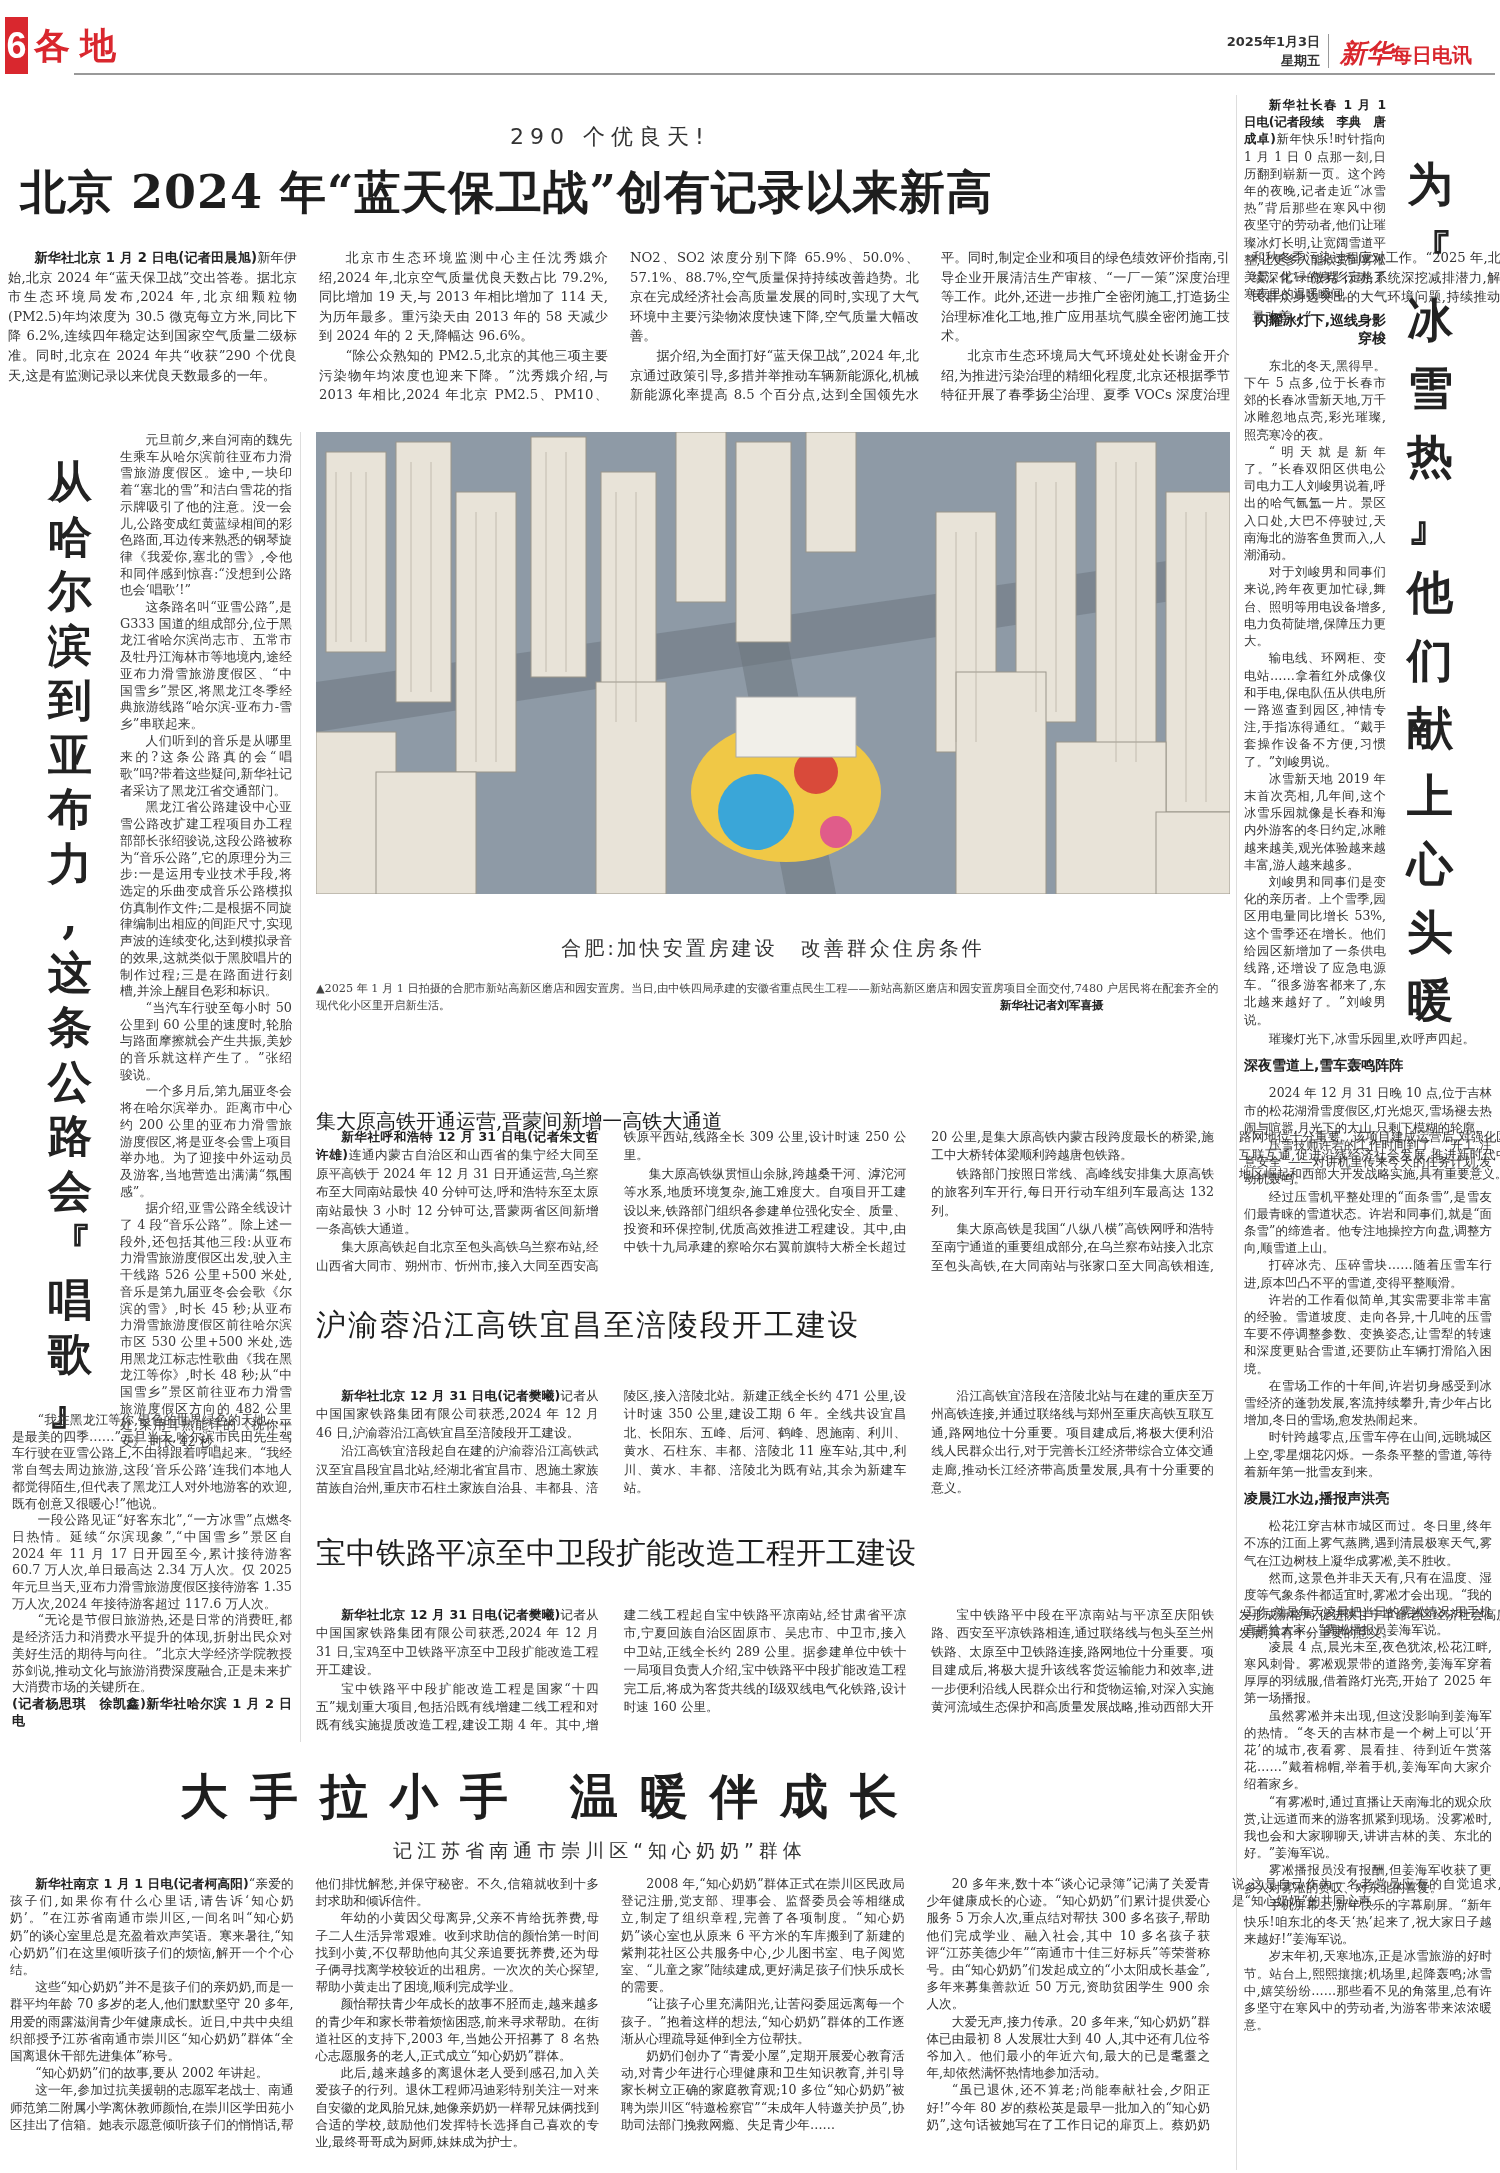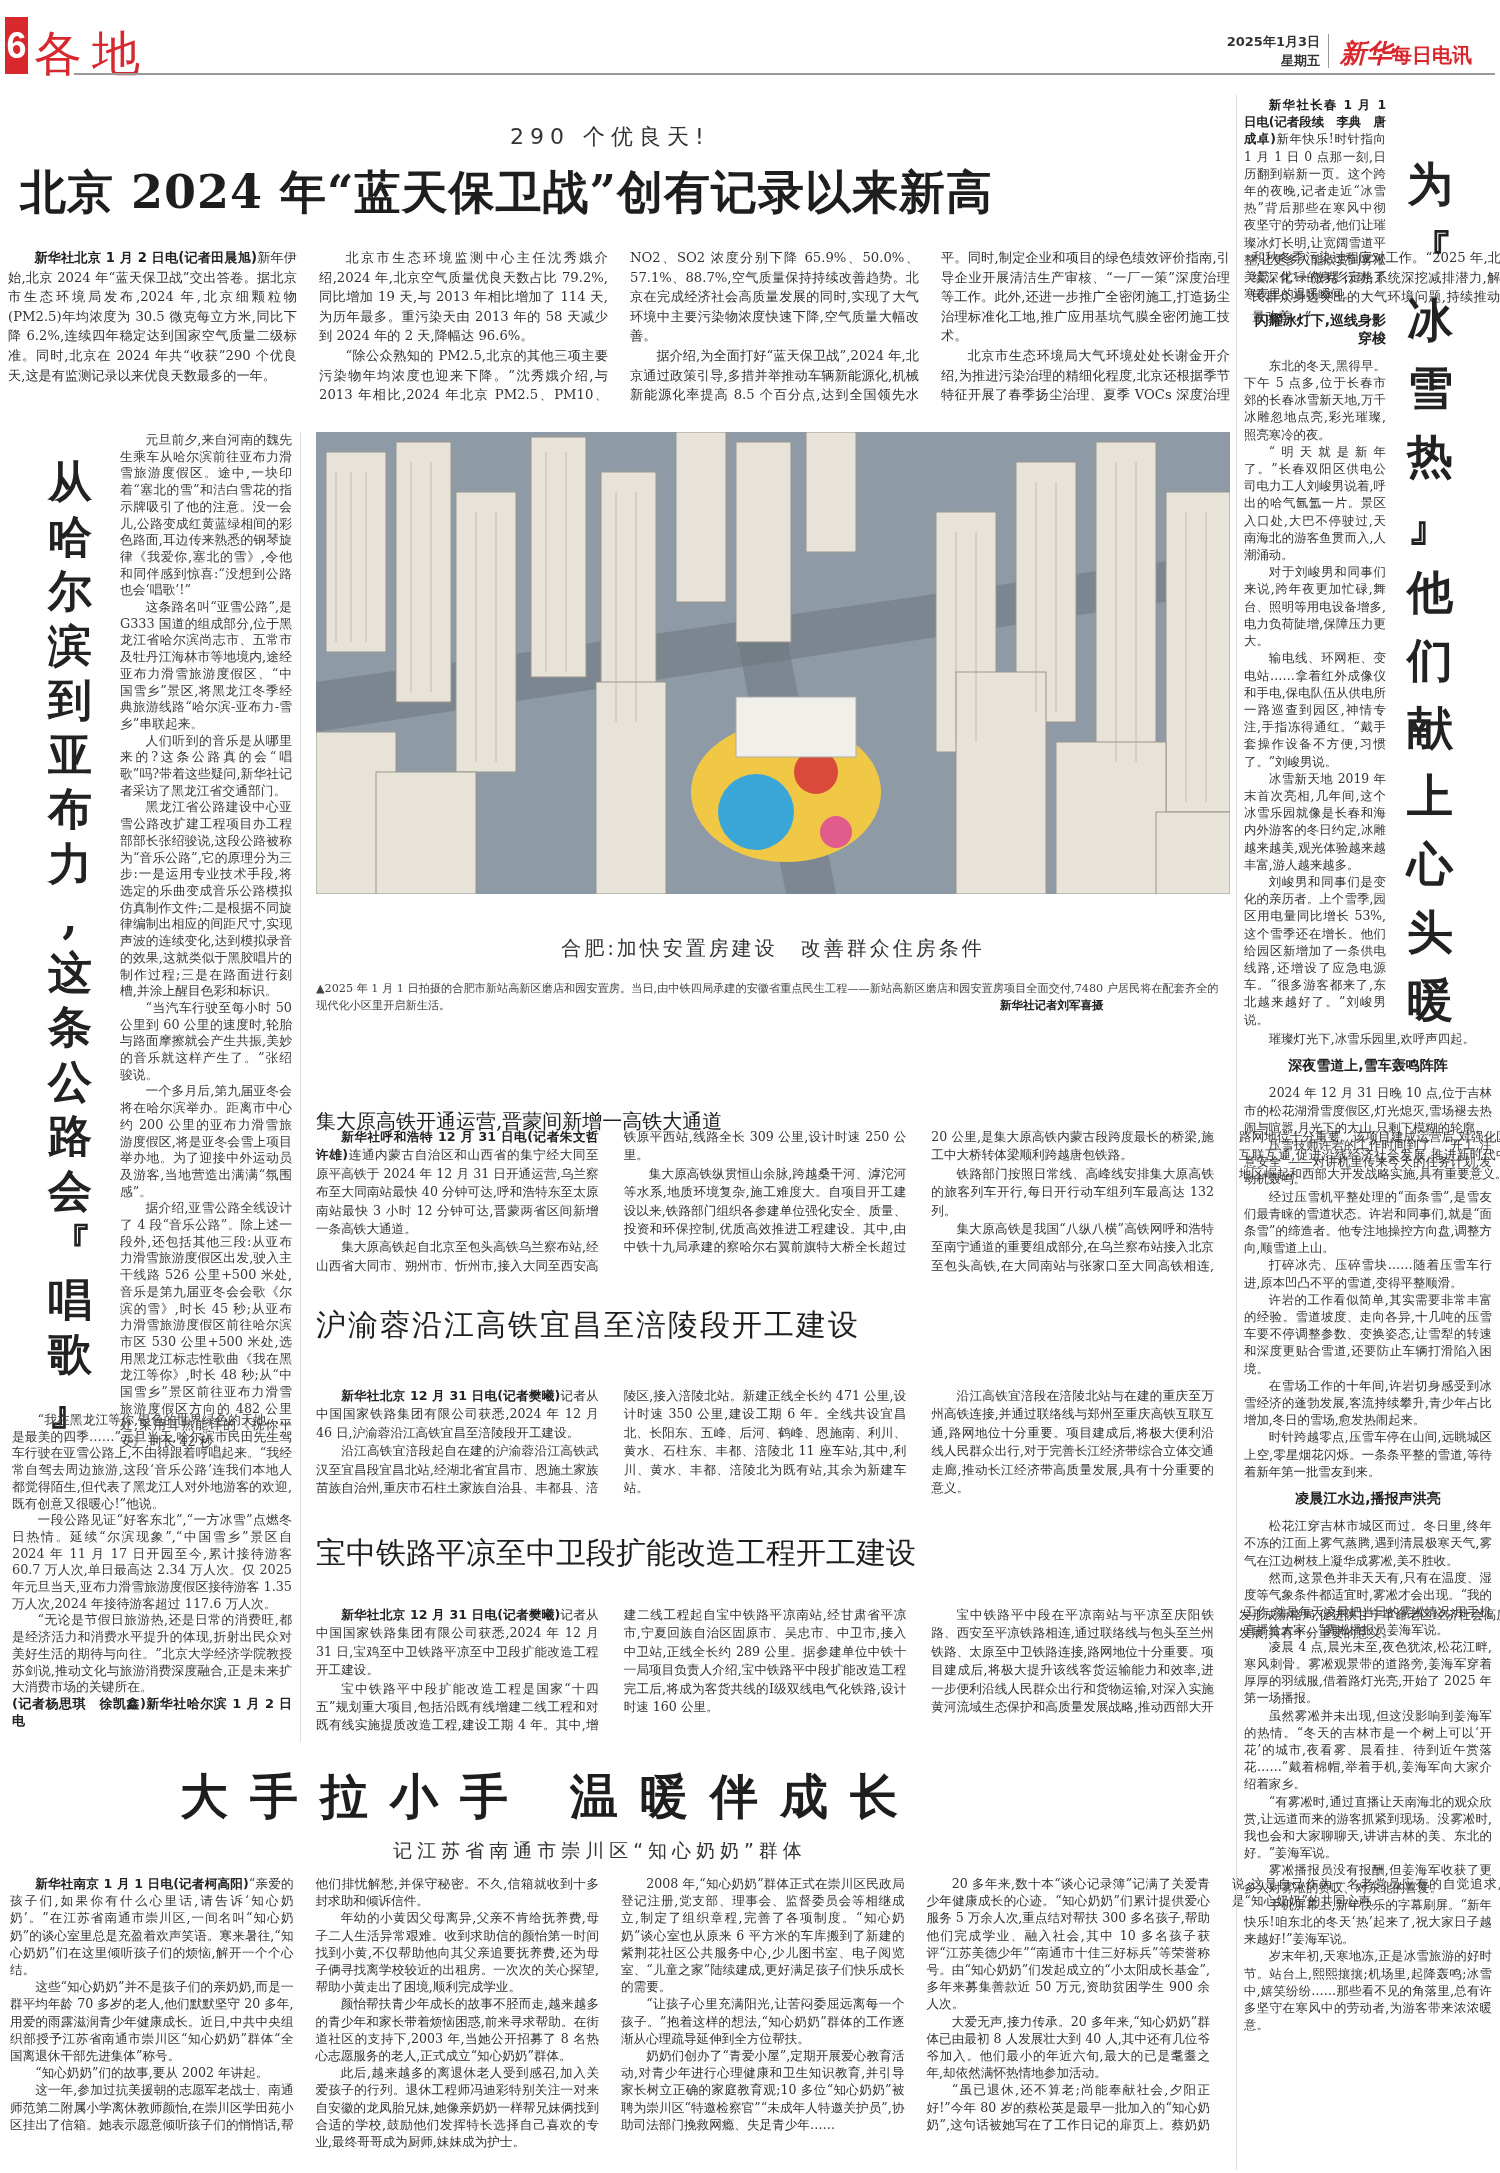--- a/index.html
+++ b/index.html
@@ -7,27 +7,27 @@
 .abs{position:absolute}
 .col{font-size:13.2px;line-height:19.6px;text-align:justify;color:#333}
 .col p{text-indent:2em}
 .col p.noind{text-indent:0}
 .bold{font-family:"DejaVu Sans",sans-serif;font-weight:bold;color:#222}
 .hd{font-family:"DejaVu Serif",serif;font-weight:bold;color:#1e1e1e;white-space:nowrap;text-align:left}
 .sub{font-family:"DejaVu Sans",sans-serif;color:#333;white-space:nowrap;text-align:center}
 .vt{font-family:"DejaVu Serif",serif;font-weight:bold;color:#222;display:flex;flex-direction:column;align-items:center}
 .vt span{display:block;text-align:center}
 .rule{position:absolute;background:#bbb}
-.sect{font-family:"DejaVu Sans",sans-serif;font-weight:bold;font-size:14px;color:#222;margin:10px 0 10px;text-align:center}
+.sect{font-family:"DejaVu Sans",sans-serif;font-weight:bold;font-size:14px;color:#222;margin:10px 0 10px;}
 </style>
 </head>
 <body>
 
 <div class="abs" style="left:5px;top:17px;width:23px;height:57px;background:#d9272e;color:#fff;font-family:'Liberation Sans',sans-serif;font-weight:bold;font-size:36px;line-height:57px;text-align:center">6</div>
-<div class="abs" style="left:34px;top:22px;font-family:'DejaVu Serif',serif;font-weight:normal;font-size:48px;color:#d9272e;letter-spacing:10px">各地</div>
+<div class="abs" style="left:34px;top:22px;font-family:'DejaVu Serif',serif;font-weight:bold;font-size:36px;color:#d9272e;letter-spacing:10px">各地</div>
 <div class="rule" style="left:74px;top:73px;width:1421px;height:2px;background:#999"></div>
 <div class="abs" style="left:1205px;top:32px;font-family:'DejaVu Sans',sans-serif;font-size:13px;font-weight:bold;color:#333;text-align:right;width:115px;line-height:19px">
   <div>2025年1月3日</div>
   <div>星期五</div>
 </div>
 <div class="rule" style="left:1328px;top:34px;width:1px;height:34px;background:#999"></div>
 <div class="abs" style="left:1340px;top:36px;white-space:nowrap;color:#d9272e">
   <span style="font-family:'DejaVu Serif',serif;font-style:italic;font-weight:bold;font-size:26px">新华</span><span style="font-family:'DejaVu Sans',sans-serif;font-weight:bold;font-size:20px">每日电讯</span>
 </div>
 

